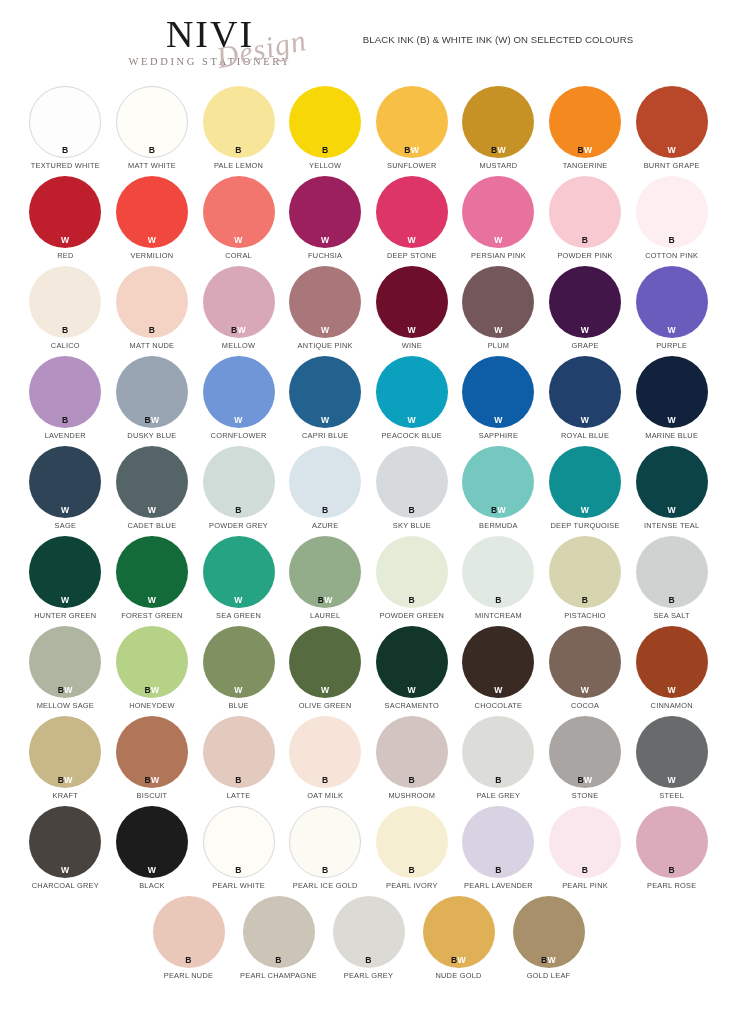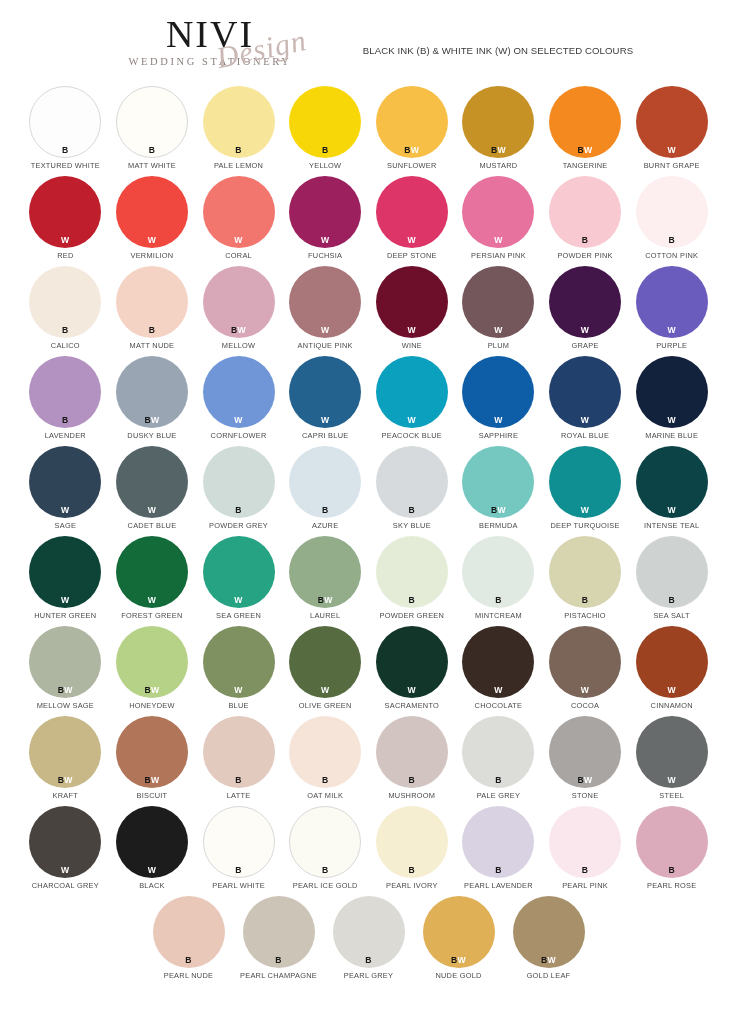--- a/index.html
+++ b/index.html
@@ -65,21 +65,21 @@
   .header-title {
     font-size: 13.2px;
     letter-spacing: 0.2px;
     color: #3a3a3a;
     white-space: nowrap;
   }
   .header-sub {
     font-size: 9.6px;
     letter-spacing: 0.1px;
     color: #3a3a3a;
-    margin-top: 19px;
+    margin-top: 8px;
     white-space: nowrap;
   }
 
   
   .grid {
     position: relative;
     padding: 0 22px;
   }
   .row {
     display: flex;

